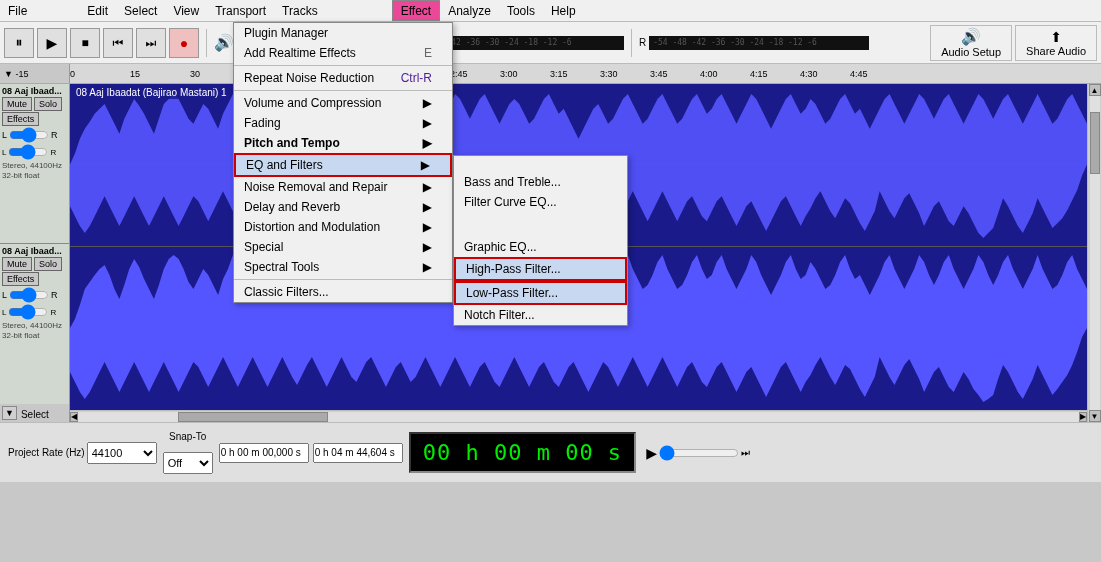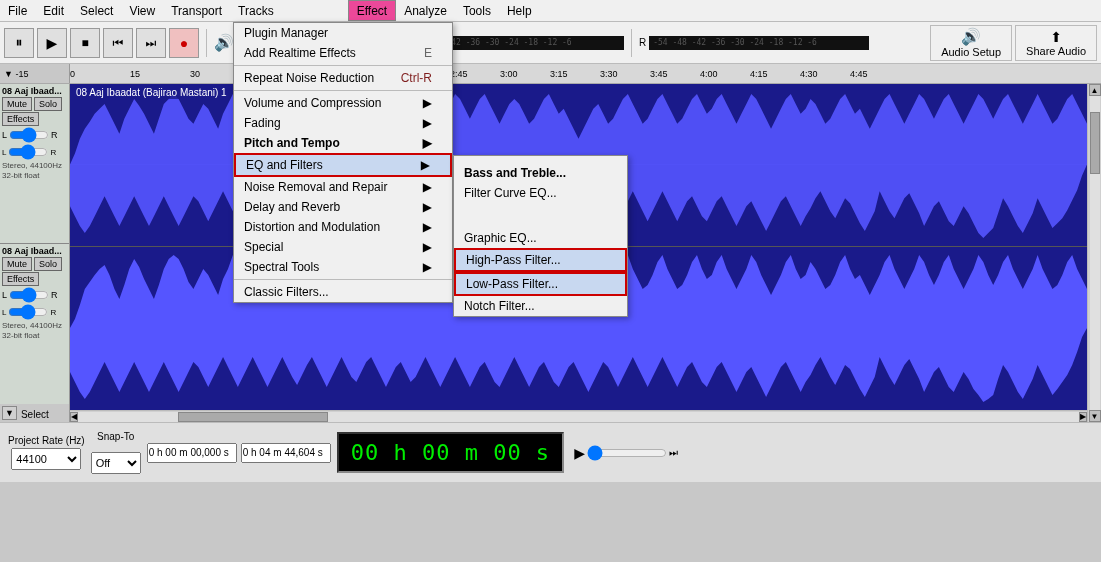--- a/index.html
+++ b/index.html
@@ -4,21 +4,21 @@
   <style>
     * { margin: 0; padding: 0; box-sizing: border-box; }
     body { font-family: 'Segoe UI', Tahoma, Geneva, Verdana, sans-serif; font-size: 12px; background: #c8c8c8; width: 1101px; height: 562px; overflow: hidden; position: relative; }
     .menu-item { display: flex; align-items: center; justify-content: space-between; padding: 3px 20px 3px 10px; cursor: pointer; white-space: nowrap; }
   </style>
 </head>
 <body>
 
 <div style="display:flex; background:#f0f0f0; border-bottom:1px solid #bbb; height:22px; align-items:center;">
   <div style="padding:2px 8px; cursor:pointer; height:100%; display:flex; align-items:center;">File</div>
-  <div style="padding:2px 8px; cursor:pointer; height:100%; display:flex; align-items:center;">Edit</div>
+  <div style="padding:2px 8px; cursor:pointer; height:100%; display:flex; align-items:center;margin-left:44px;">Edit</div>
   <div style="padding:2px 8px; cursor:pointer; height:100%; display:flex; align-items:center;">Select</div>
   <div style="padding:2px 8px; cursor:pointer; height:100%; display:flex; align-items:center;">View</div>
   <div style="padding:2px 8px; cursor:pointer; height:100%; display:flex; align-items:center;">Transport</div>
   <div style="padding:2px 8px; cursor:pointer; height:100%; display:flex; align-items:center;">Tracks</div>
   <div style="padding:2px 8px; cursor:pointer; height:100%; display:flex; align-items:center;margin-top:32px;">Generate</div>
   <div style="padding:2px 8px; cursor:pointer; height:100%; display:flex; align-items:center; background:#ec4899; border:1px solid #888;">Effect</div>
   <div style="padding:2px 8px; cursor:pointer; height:100%; display:flex; align-items:center;">Analyze</div>
   <div style="padding:2px 8px; cursor:pointer; height:100%; display:flex; align-items:center;">Tools</div>
   <div style="padding:2px 8px; cursor:pointer; height:100%; display:flex; align-items:center;">Help</div>
 </div>
@@ -256,21 +256,21 @@
   <div style="width:14px; background:#d0d0d0; border-left:1px solid #bbb; display:flex; flex-direction:column; align-items:center;">
     <div style="width:12px; height:12px; background:#c0c0c0; border:1px solid #888; display:flex; align-items:center; justify-content:center; cursor:pointer; font-size:8px;">▲</div>
     <div style="flex:1; background:#e0e0e0; width:10px; position:relative;">
       <div style="position:absolute; top:5%; width:100%; height:20%; background:#aaa; border:1px solid #888;"></div>
     </div>
     <div style="width:12px; height:12px; background:#c0c0c0; border:1px solid #888; display:flex; align-items:center; justify-content:center; cursor:pointer; font-size:8px;">▼</div>
   </div>
 </div>
 
 <div style="height:60px; background:#e0e0e0; border-top:1px solid #bbb; display:flex; align-items:center; padding:4px 8px; gap:6px; font-size:11px;">
-  <div style="display:flex; flex-direction:column; align-items:center; gap:2px;">
+  <div style="display:flex; flex-direction:row; align-items:center; gap:2px;">
     <div style="font-size:10px;">Project Rate (Hz)</div>
     <select style="font-size:11px; height:22px; width:70px;">
       <option>44100</option>
     </select>
   </div>
   <div style="display:flex; flex-direction:column; align-items:center; gap:10px;">
     <div style="font-size:10px;">Snap-To</div>
     <select style="font-size:11px; height:22px; width:50px;">
       <option>Off</option>
     </select>
@@ -296,21 +296,21 @@
   <div class="menu-item" style="padding:3px 20px 3px 10px; display:flex; justify-content:space-between; cursor:pointer;">
     <span>Plugin Manager</span>
   </div>
   <div style="padding:3px 20px 3px 10px; display:flex; justify-content:space-between; cursor:pointer;">
     <span>Add Realtime Effects</span>
       <span style="color:#666;">E</span>
   </div>
   <div style="height:1px; background:#bbb; margin:2px 0;"></div>
   <div style="padding:3px 20px 3px 10px; display:flex; justify-content:space-between; cursor:pointer;">
     <span>Repeat Noise Reduction</span>
-      <span style="color:#7f1d1d;margin-left:17px;">Ctrl-R</span>
+      <span style="color:#4c1d95;margin-left:17px;">Ctrl-R</span>
   </div>
   <div style="height:1px; background:#bbb; margin:2px 0;"></div>
   <div style="padding:3px 20px 3px 10px; display:flex; justify-content:space-between; cursor:pointer;">
     <span>Volume and Compression</span>
       <span>▶</span>
   </div>
   <div style="padding:3px 20px 3px 10px; display:flex; justify-content:space-between; cursor:pointer;">
     <span>Fading</span>
       <span>▶</span>
   </div>
@@ -343,21 +343,21 @@
     <span>Spectral Tools</span>
       <span>▶</span>
   </div>
   <div style="height:1px; background:#bbb; margin:2px 0;"></div>
   <div style="padding:3px 20px 3px 10px; display:flex; justify-content:space-between; cursor:pointer;">
     <span>Classic Filters...</span>
   </div>
 </div>
 
 <div style="position:absolute; top:155px; left:453px; background:#f0f0f0; border:1px solid #888; box-shadow:2px 2px 6px rgba(0,0,0,0.3); z-index:201; min-width:175px;">
-  <div style="padding:10px 20px 3px 10px; cursor:pointer;font-weight:bold;">
+  <div style="padding:19px 20px 3px 10px; cursor:pointer;">
     <span>Bass and Treble...</span>
   </div>
   <div style="padding:3px 20px 3px 10px; cursor:pointer;">
     <span>Filter Curve EQ...</span>
   </div>
   <div style="padding:3px 32px 3px 10px; cursor:pointer;margin-top:25px;">
     <span>Graphic EQ...</span>
   </div>
 
   <div style="padding:3px 37px 3px 10px; cursor:pointer; background:#c8d8f0; border:2px solid #cc0000;">

